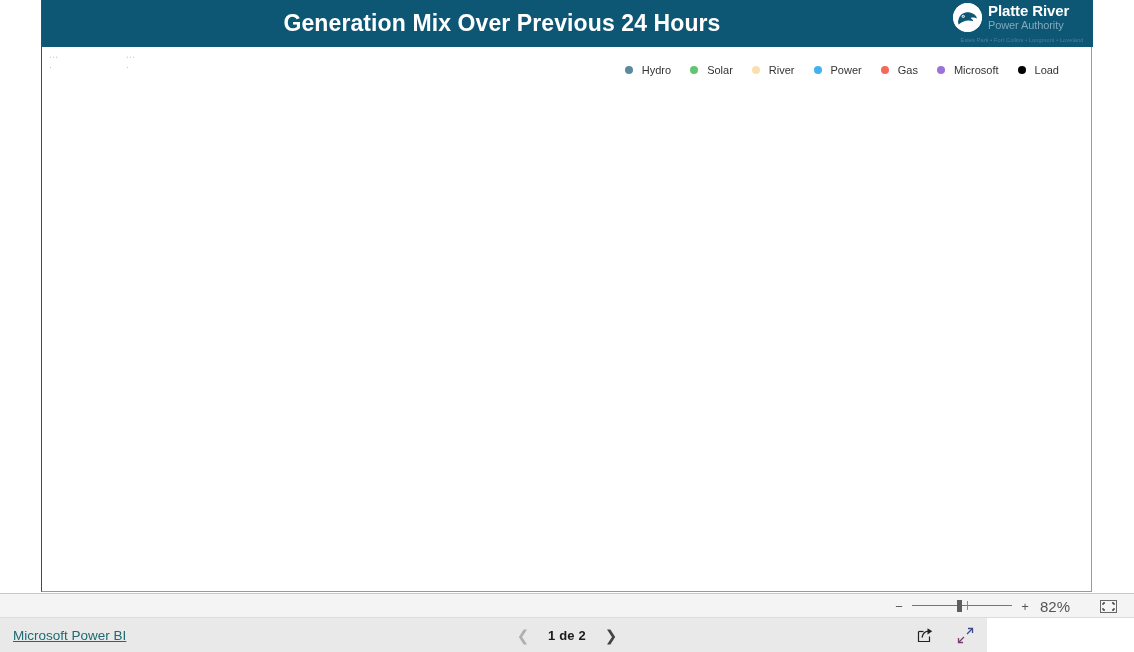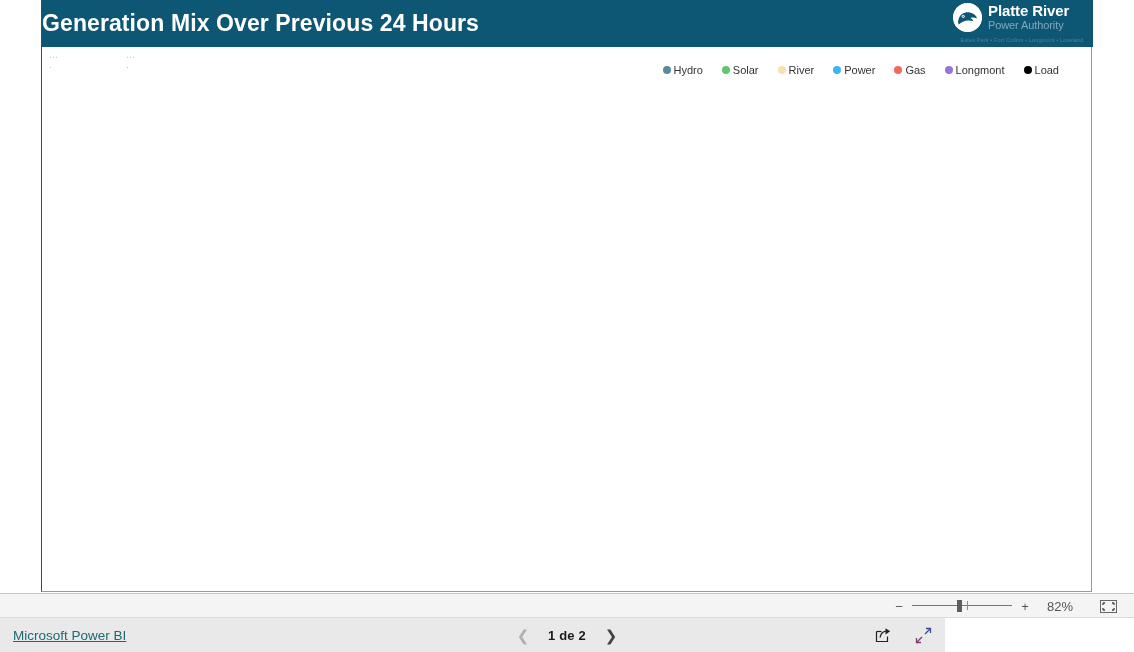--- a/index.html
+++ b/index.html
@@ -57,20 +57,21 @@
     background: #0d5775;
     box-sizing: border-box;
   }
   .report-title {
     position: absolute;
     left: 0;
     top: 0;
     width: 920px;
     height: 59px;
     line-height: 47px;
+    text-align: center;
     color: #ffffff;
     font-size: 23px;
     font-weight: bold;
     letter-spacing: 0.1px;
     white-space: nowrap;
   }
 
   
   .logo-block {
     position: absolute;
@@ -147,21 +148,21 @@
     right: 32px;
     top: 17px;
     display: flex;
     align-items: center;
     gap: 8px;
     white-space: nowrap;
   }
   .legend-item {
     display: flex;
     align-items: center;
-    gap: 3px;
+    gap: 9px;
     padding-left: 11px;
   }
   .legend-dot {
     width: 8px;
     height: 8px;
     border-radius: 50%;
     flex: 0 0 auto;
   }
   .legend-label {
     font-size: 11px;
@@ -244,42 +245,43 @@
   .zoom-tick {
     position: absolute;
     left: 55px;
     top: 4px;
     width: 1px;
     height: 9px;
     background: #8a8a8a;
   }
   .zoom-pct {
     width: 40px;
-    text-align: center;
-    font-size: 13px;
+    text-align: left;
+    font-size: 15px;
     color: #555555;
     margin-left: 6px;
   }
   .fit-btn {
     width: 24px;
     height: 18px;
     display: flex;
     align-items: center;
     justify-content: center;
     margin-left: 16px;
   }
 
   
   .footer-bar {
     position: absolute;
     left: 0;
     top: 618px;
     width: 945px;
     height: 34px;
     background: #e9e9e9;
+    padding-left: 42px;
   }
   .pbi-link {
     position: absolute;
     left: 13px;
     top: 0;
     height: 34px;
     display: flex;
     align-items: center;
     color: #1d6a72;
     font-size: 13.5px;
@@ -380,21 +382,21 @@
           <div class="legend-item">
             <span class="legend-dot" style="background:#3fb3ef"></span>
             <span class="legend-label">Power</span>
           </div>
           <div class="legend-item">
             <span class="legend-dot" style="background:#f4695a"></span>
             <span class="legend-label">Gas</span>
           </div>
           <div class="legend-item">
             <span class="legend-dot" style="background:#9b72d9"></span>
-            <span class="legend-label">Longmont</span>
+            <span class="legend-label">Microsoft</span>
           </div>
           <div class="legend-item">
             <span class="legend-dot" style="background:#000000"></span>
             <span class="legend-label">Load</span>
           </div>
         </div>
 
         <div class="skeleton-marks">
           <span class="sk" style="left:5px;  top:6px;">⋯</span>
           <span class="sk" style="left:5px;  top:16px;">·</span>

